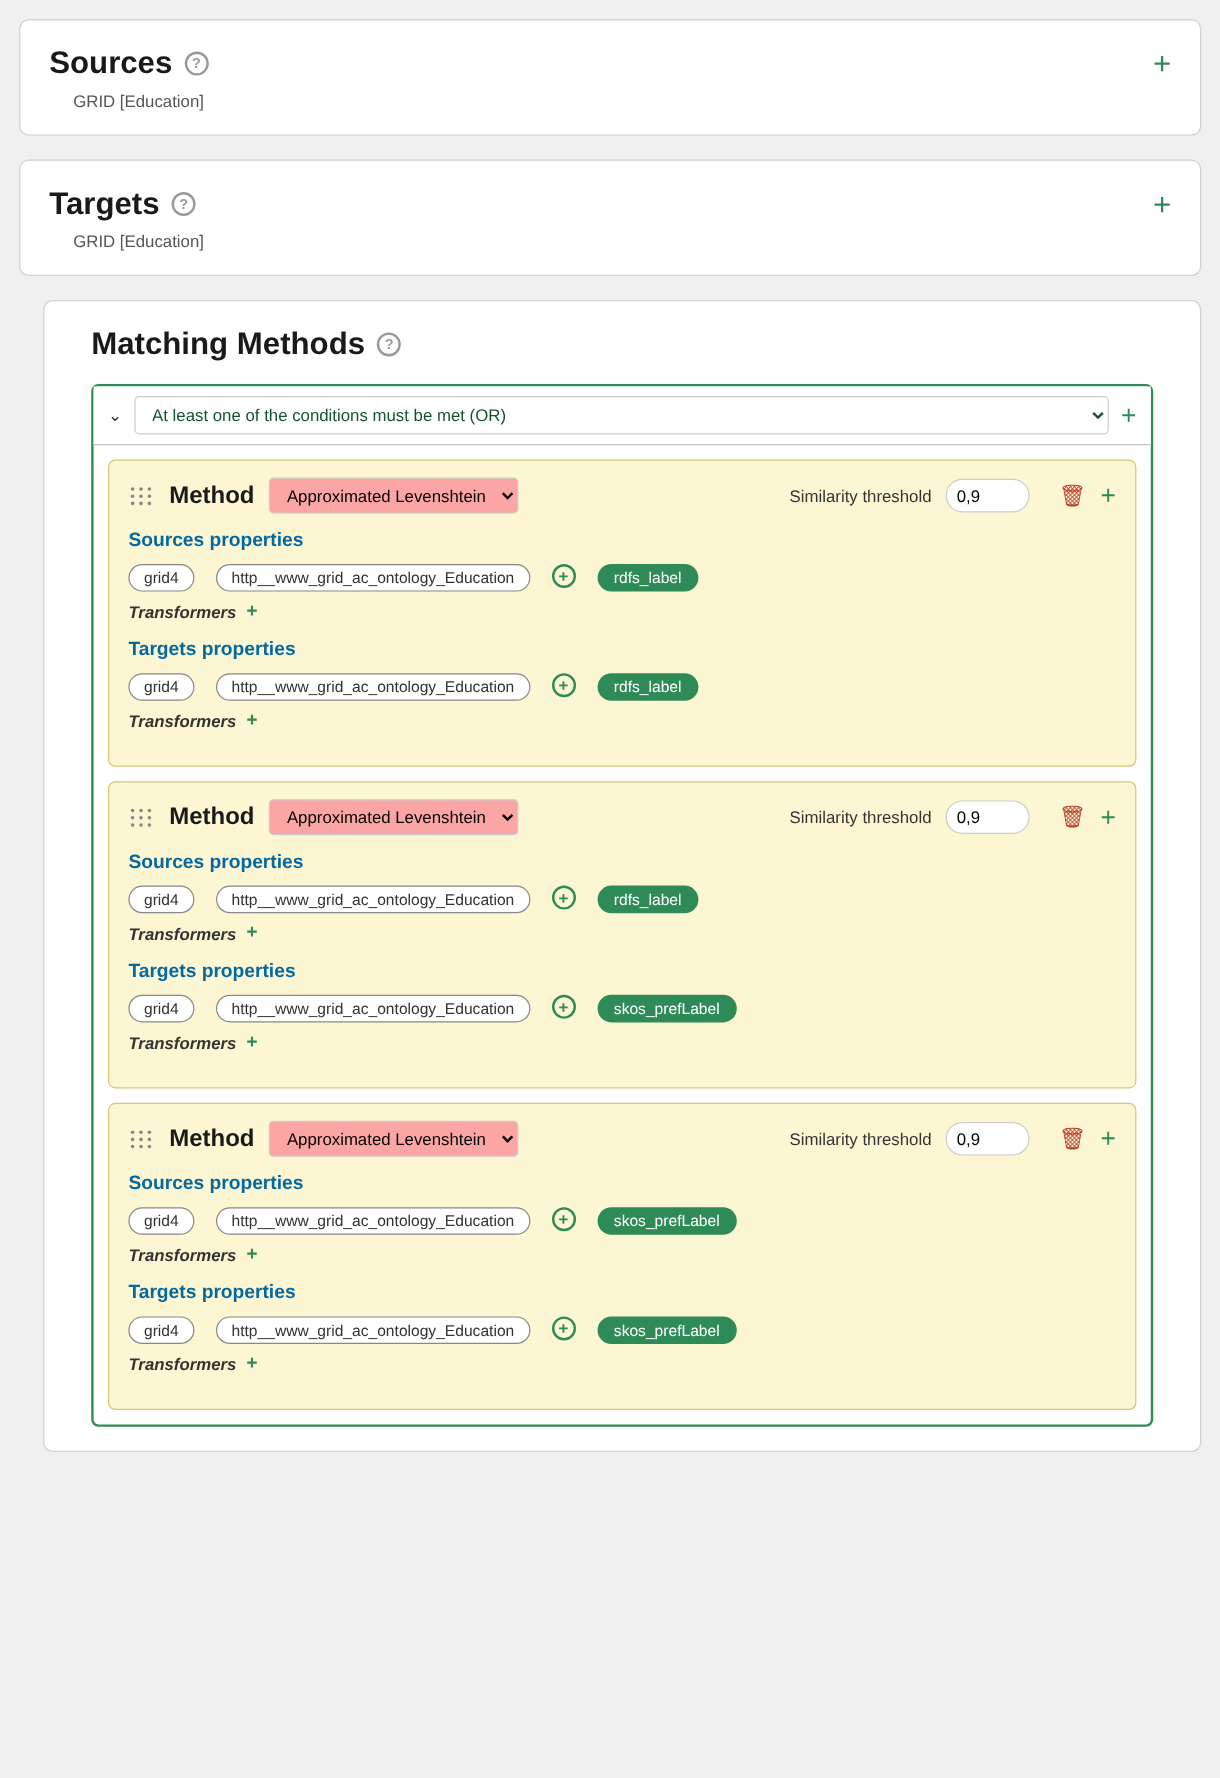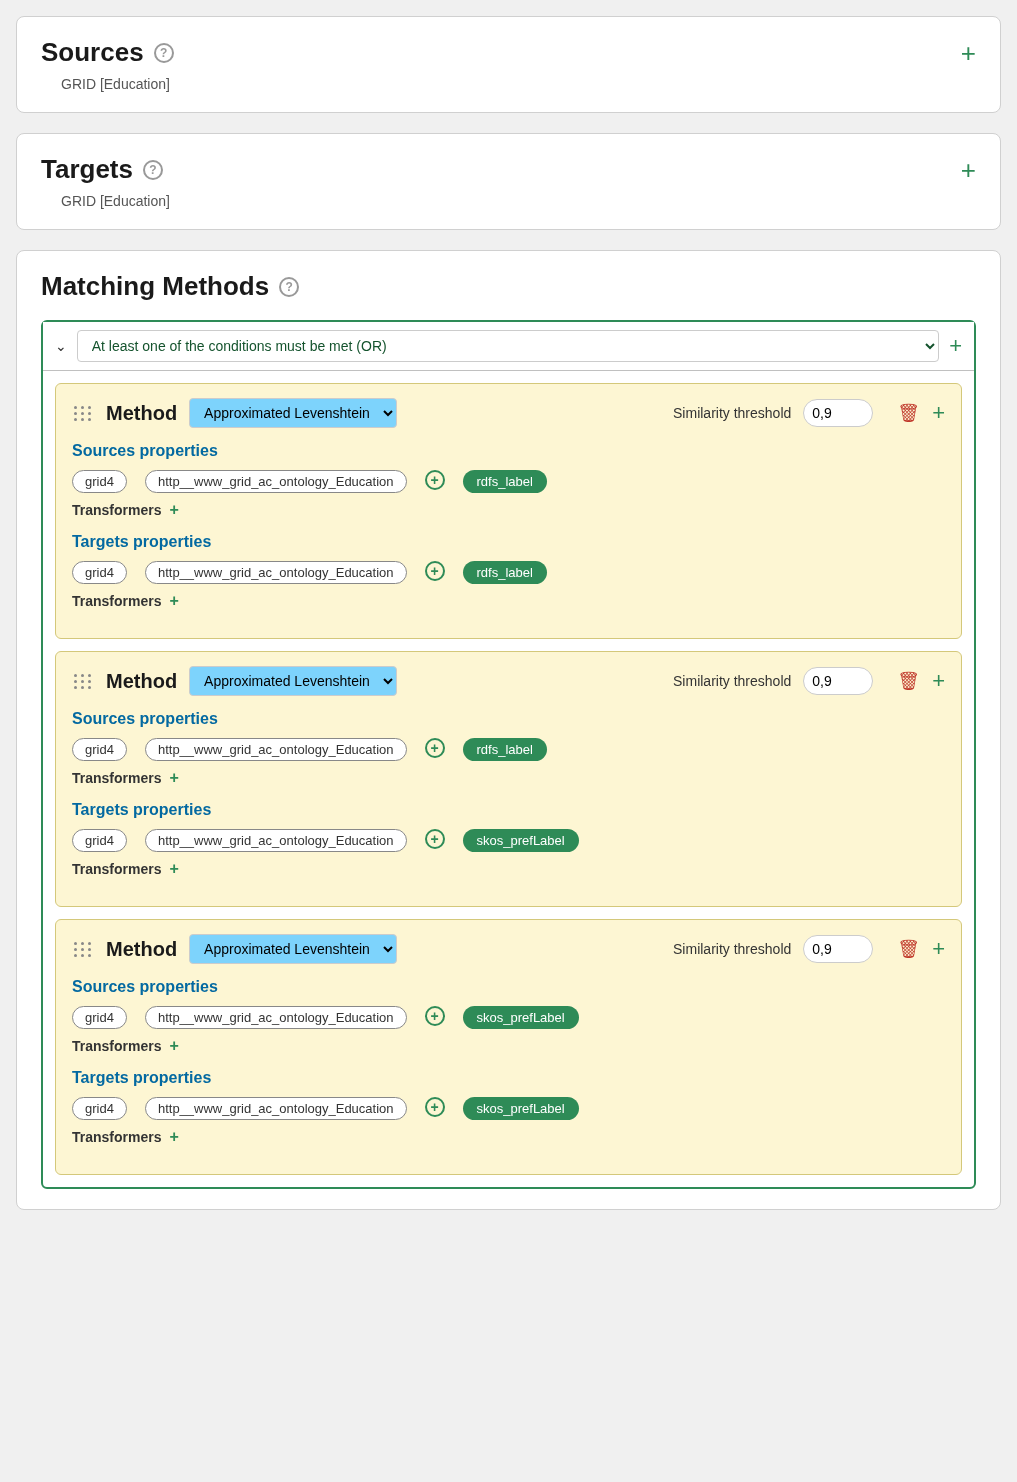--- a/index.html
+++ b/index.html
@@ -59,22 +59,23 @@
       font-size: 14px;
       color: #555;
       margin-left: 20px;
     }
 
     
     .matching-card {
       background: #fff;
       border: 1px solid #d0d0d0;
       border-radius: 8px;
-      padding: 20px 24px;
+      padding: 20px 39px;
       margin-bottom: 20px;
+      margin-left: 20px;
     }
     .matching-title {
       font-size: 26px;
       font-weight: 700;
       color: #1a1a1a;
     }
     .or-group-container {
       border: 2px solid #2e8b57;
       border-radius: 6px;
       padding: 0;
@@ -143,21 +144,21 @@
       font-size: 20px;
       font-weight: 700;
       color: #1a1a1a;
       text-align: center;
     }
     .method-select {
       padding: 5px 10px;
       border: 1px solid #ccc;
       border-radius: 4px;
       font-size: 14px;
-      background: #7dd3fc;
+      background: #fca5a5;
       appearance: auto;
     }
     .similarity-label {
       font-size: 14px;
       color: #333;
       margin-left: auto;
     }
     .similarity-input {
       width: 70px;
       padding: 5px 8px;
@@ -224,20 +225,21 @@
       padding: 4px 14px;
       font-size: 13px;
       font-weight: 500;
       border: none;
     }
     .transformers-row {
       display: flex;
       align-items: center;
       gap: 8px;
       margin-bottom: 14px;
+      font-style: italic;
     }
     .transformers-label {
       font-size: 14px;
       font-weight: 600;
       color: #333;
     }
     .transformers-add {
       color: #2e8b57;
       font-size: 16px;
       font-weight: bold;

